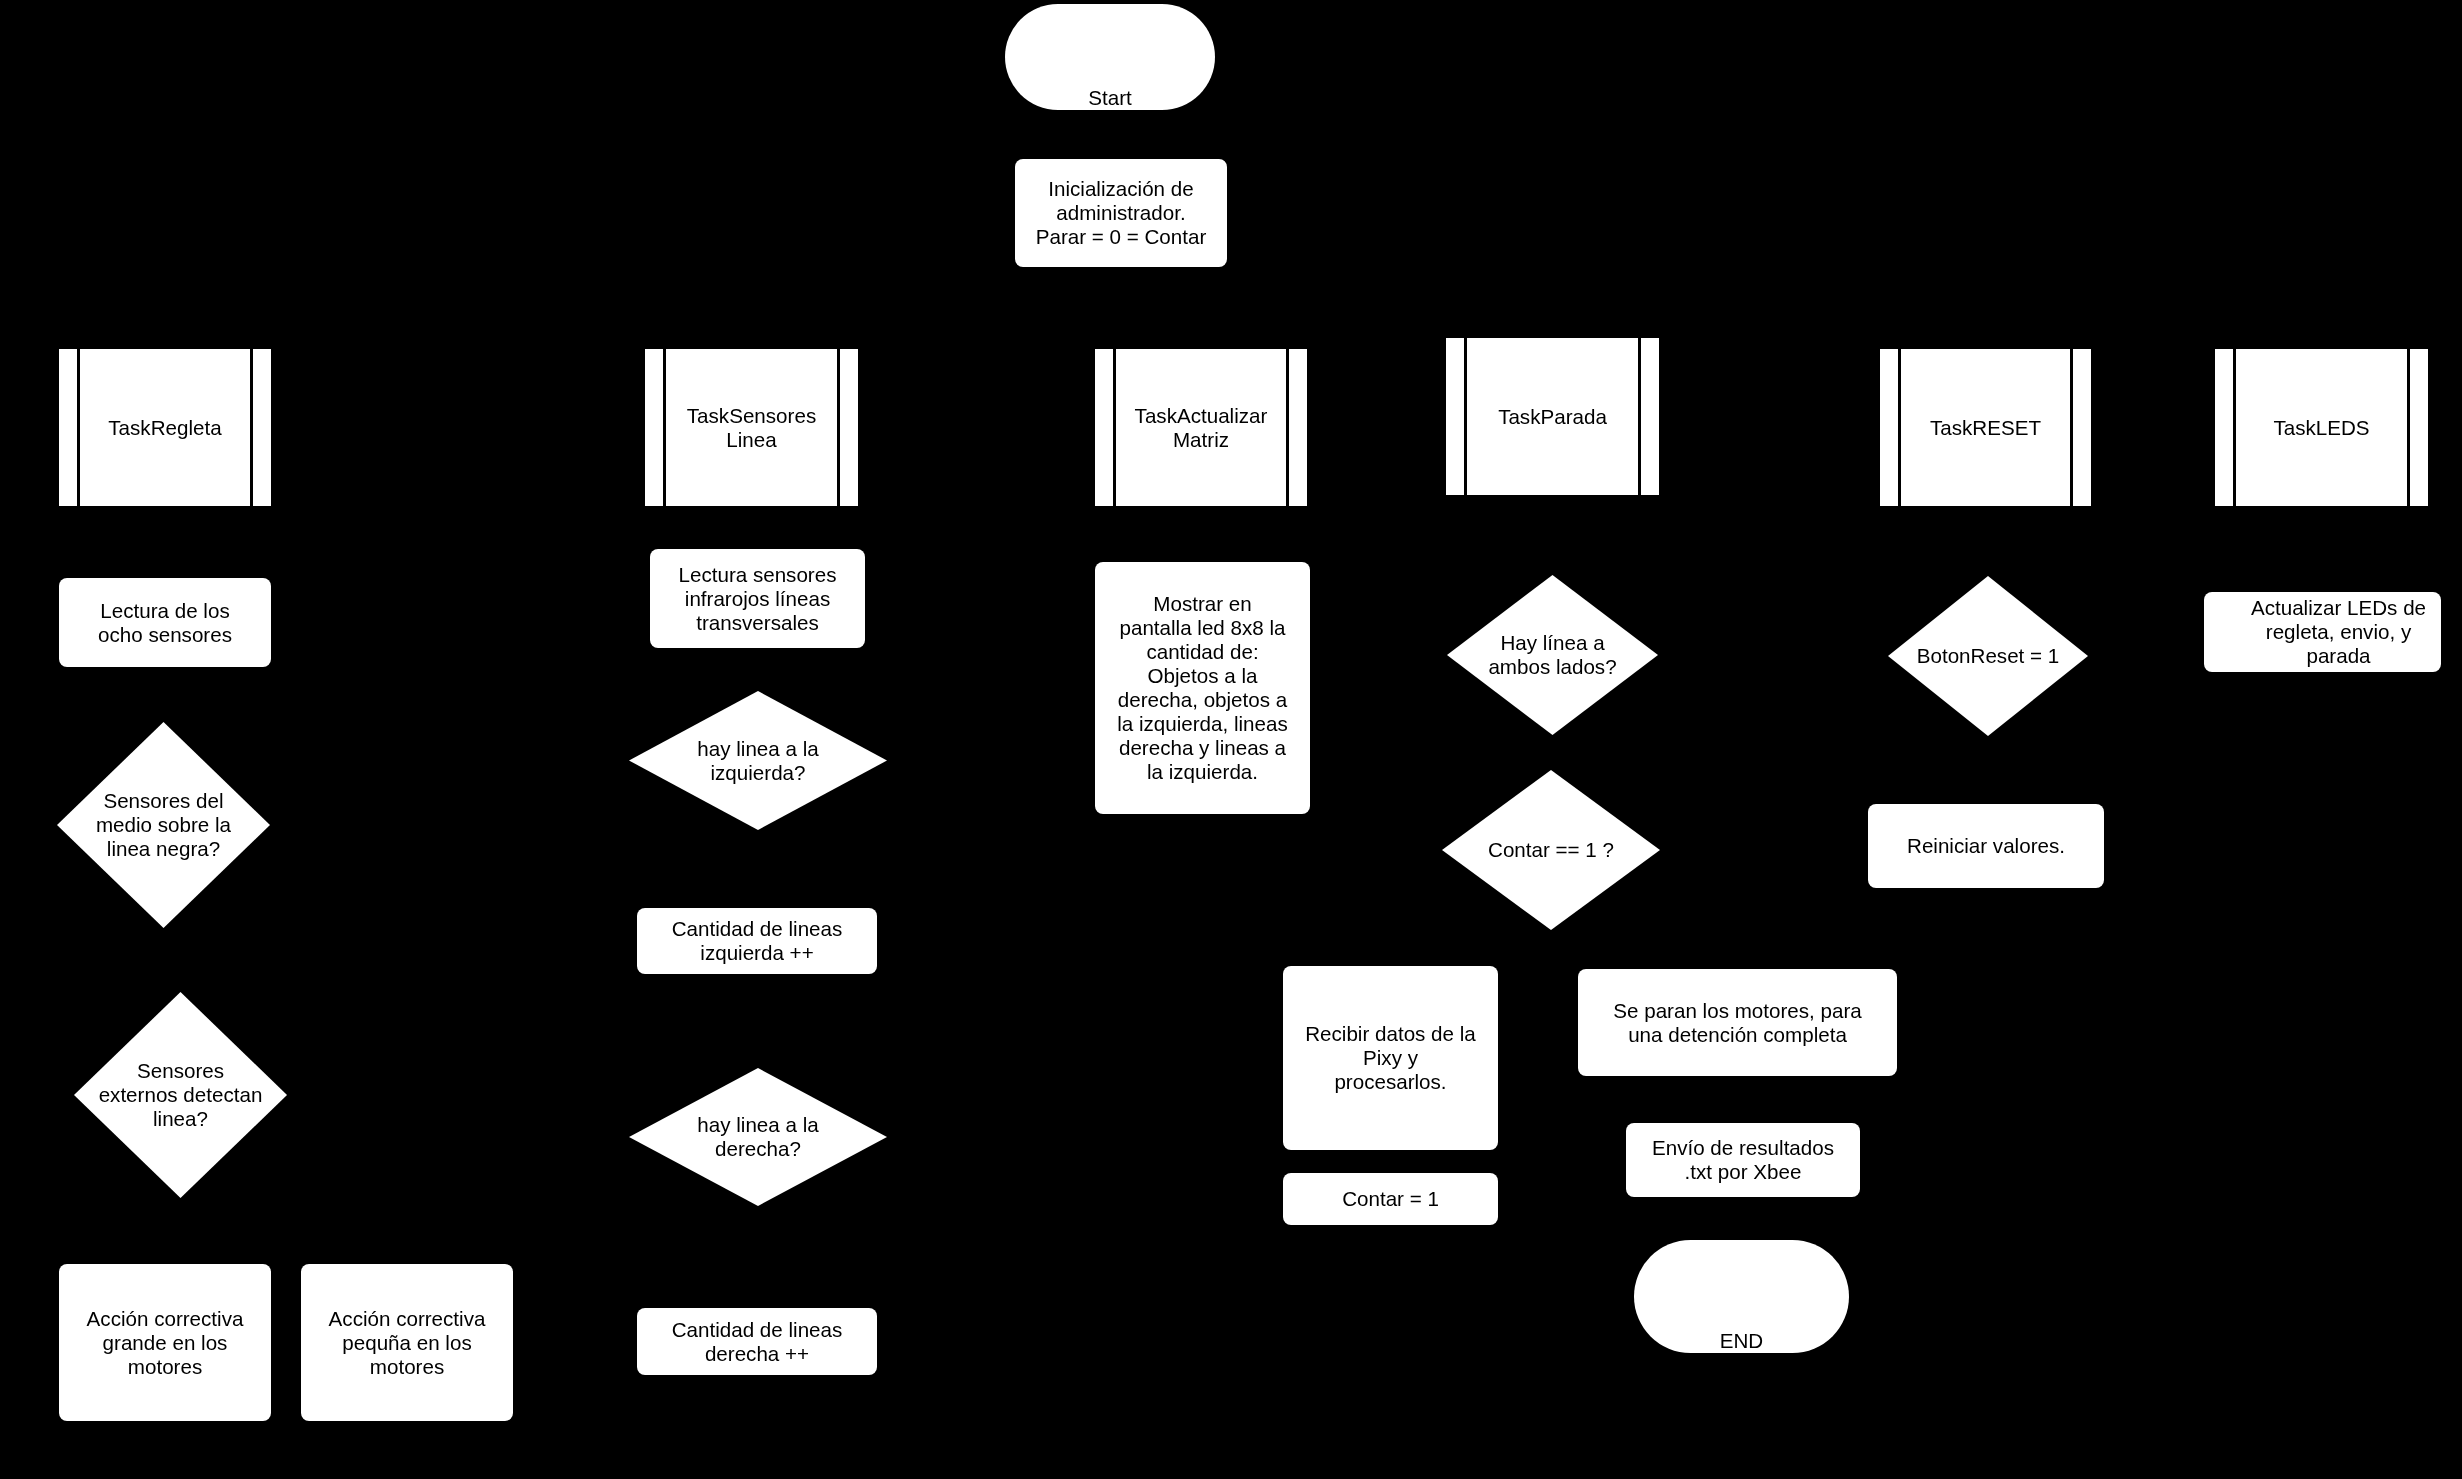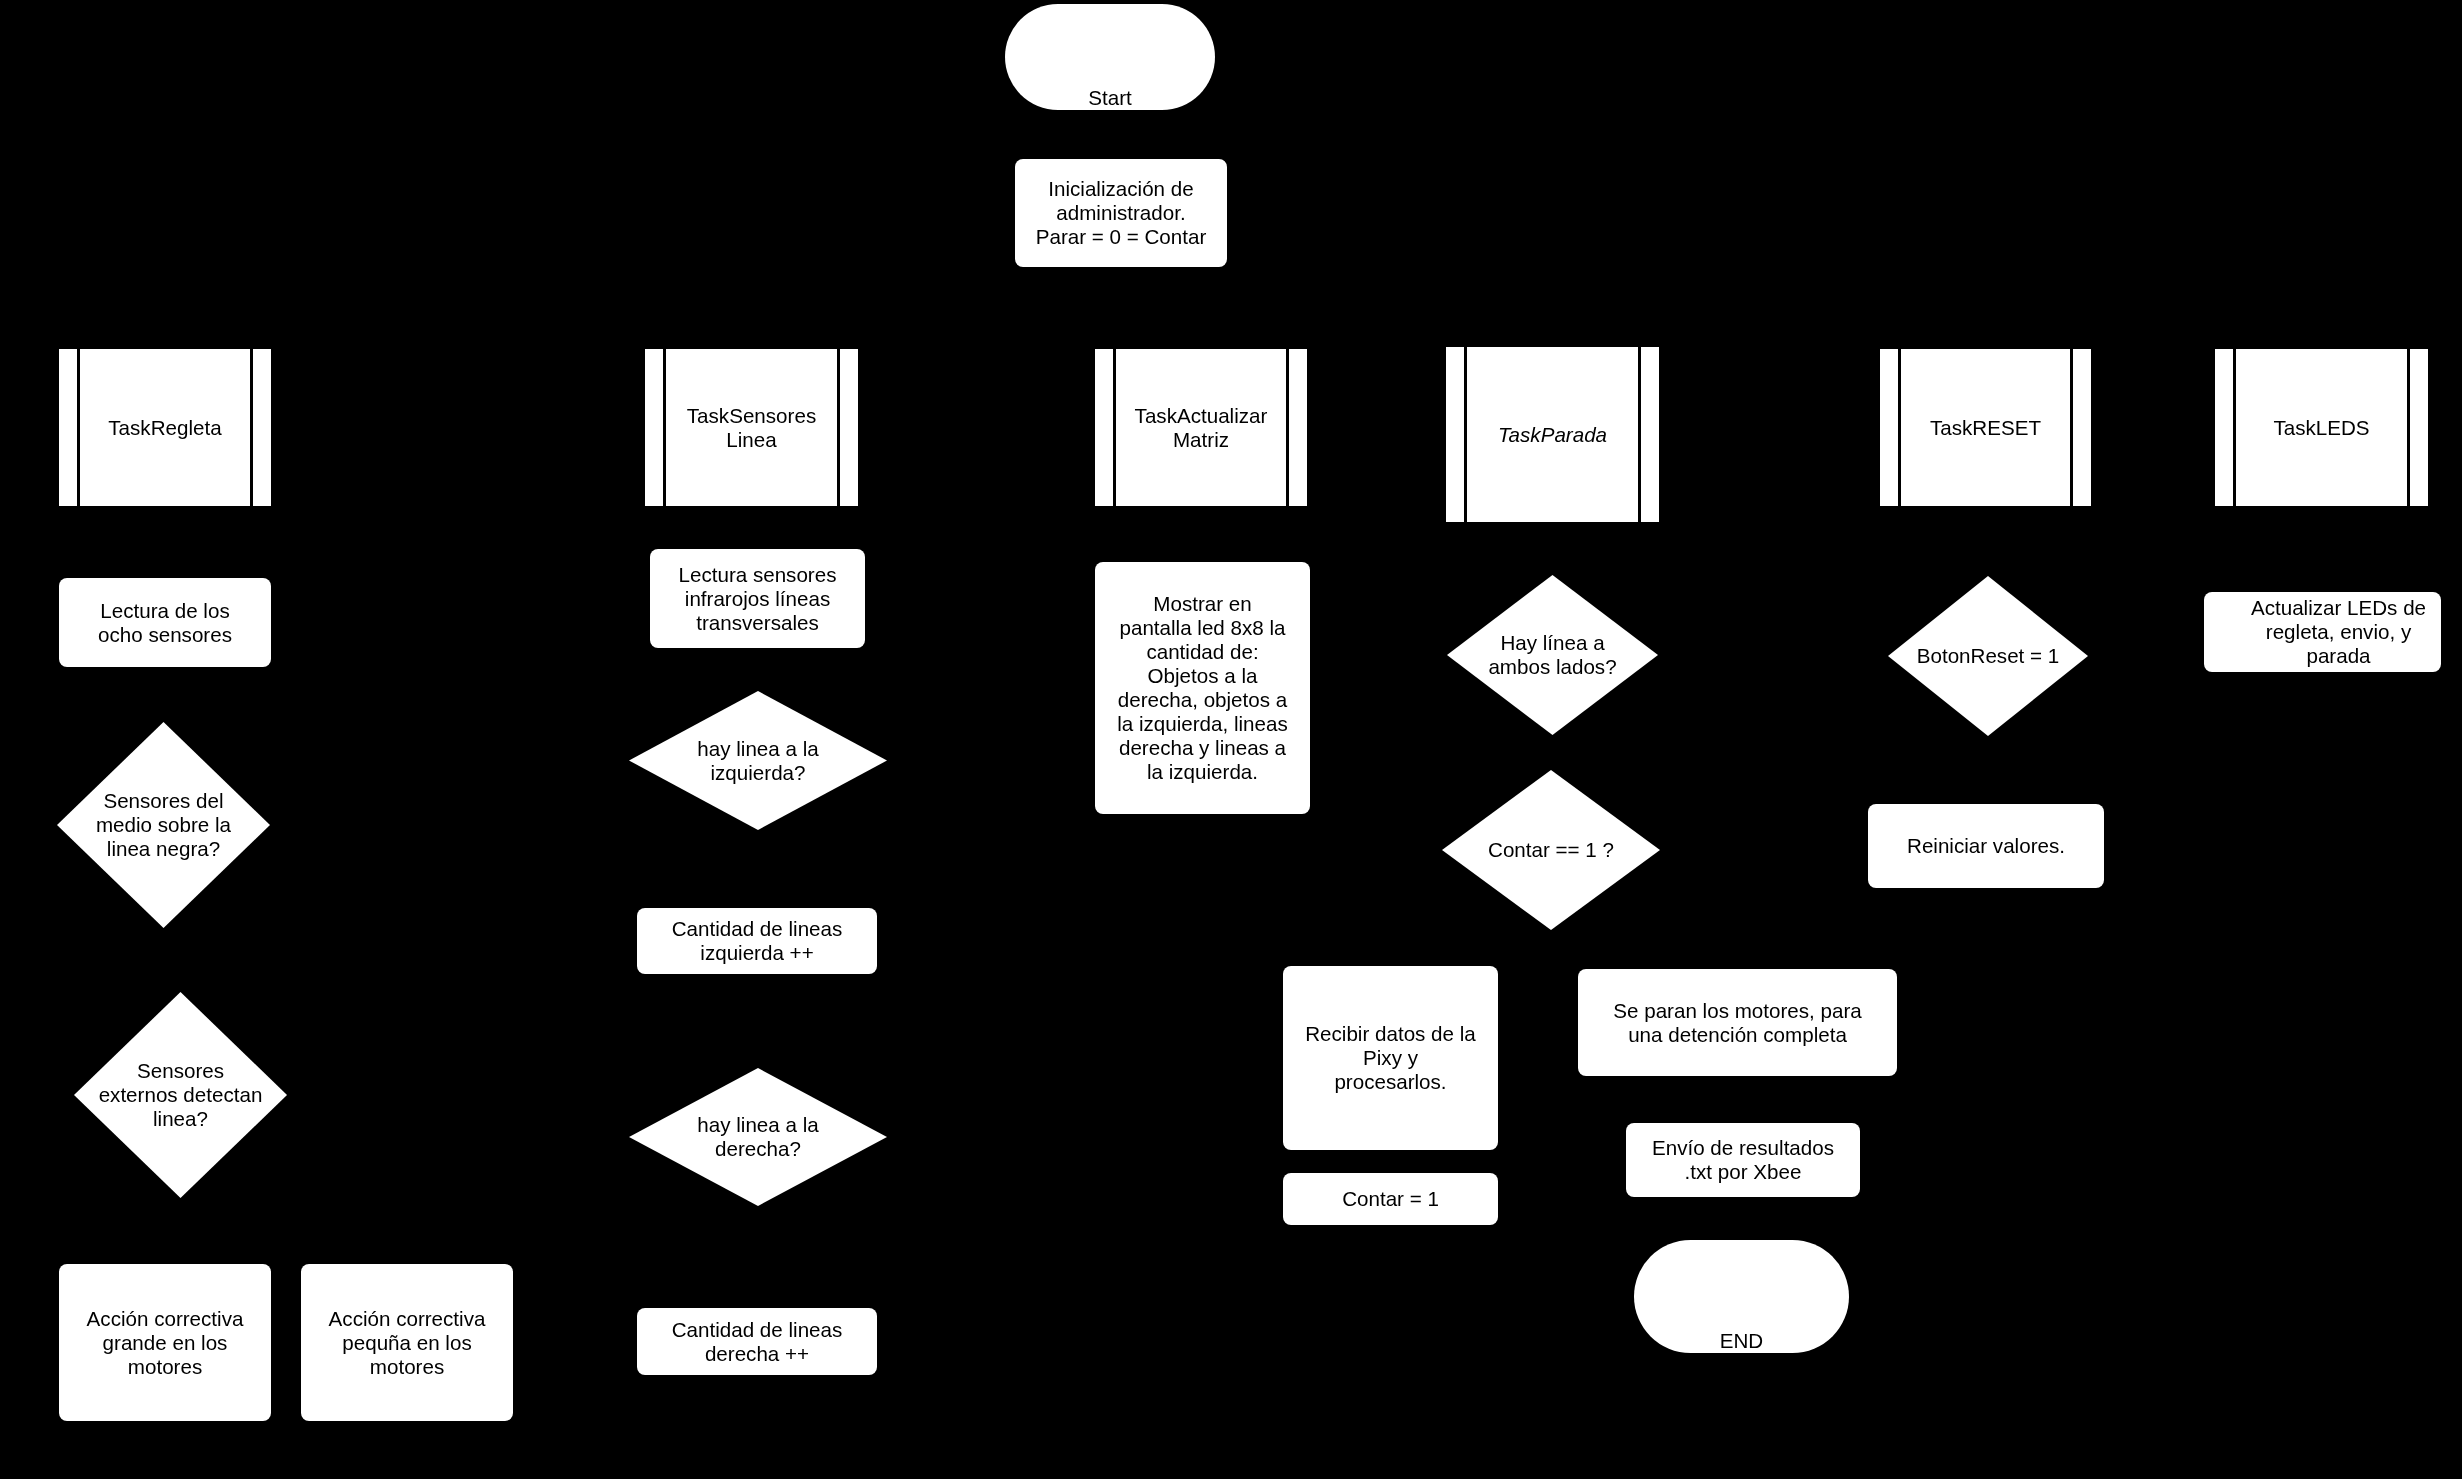--- a/index.html
+++ b/index.html
@@ -67,21 +67,21 @@
       <div class="bar right"></div>
       <span class="label">TaskSensores
 Linea</span>
     </div>
     <div class="node predefined" style="left: 1095px; top: 349px; width: 212px; height: 157px;">
       <div class="bar left"></div>
       <div class="bar right"></div>
       <span class="label">TaskActualizar
 Matriz</span>
     </div>
-    <div class="node predefined" style="left: 1446px; top: 347px; width: 213px; height: 175px; font-style: italic;">
+    <div class="node predefined" style="left: 1446px; top: 338px; width: 213px; height: 157px;">
       <div class="bar left"></div>
       <div class="bar right"></div>
       <span class="label">TaskParada</span>
     </div>
     <div class="node predefined" style="left: 1880px; top: 349px; width: 211px; height: 157px;">
       <div class="bar left"></div>
       <div class="bar right"></div>
       <span class="label">TaskRESET</span>
     </div>
     <div class="node predefined" style="left: 2215px; top: 349px; width: 213px; height: 157px;">

